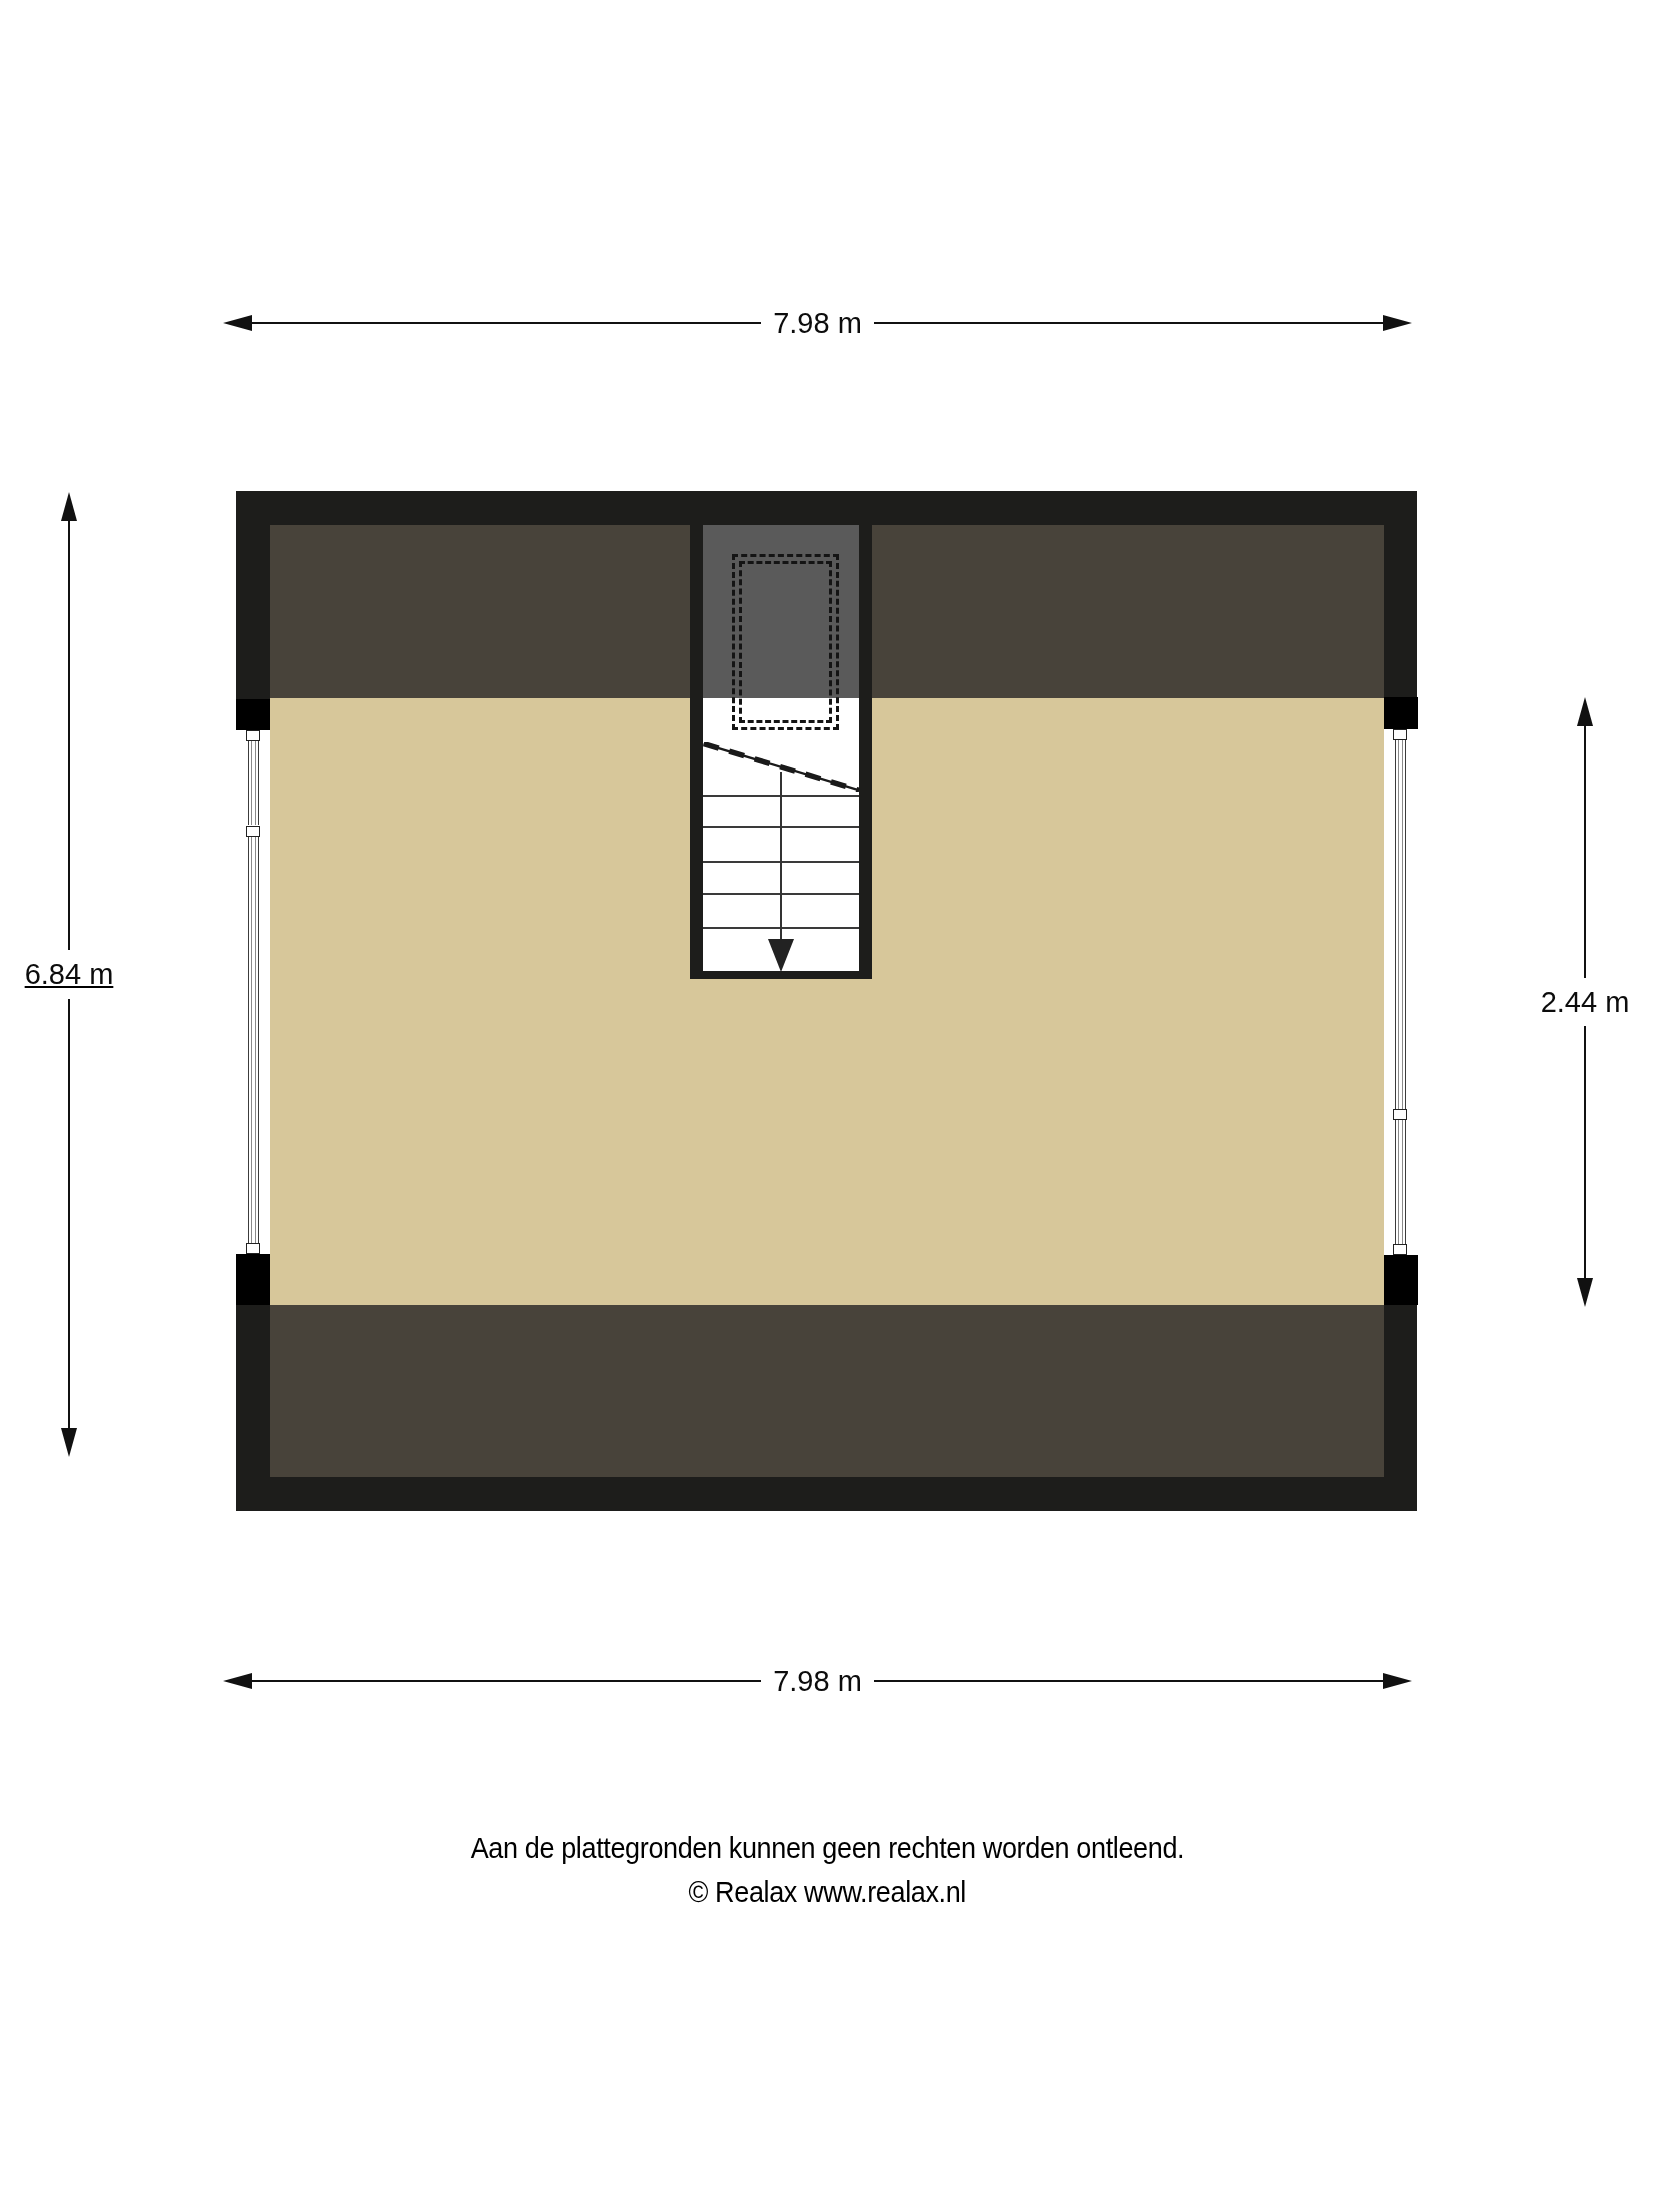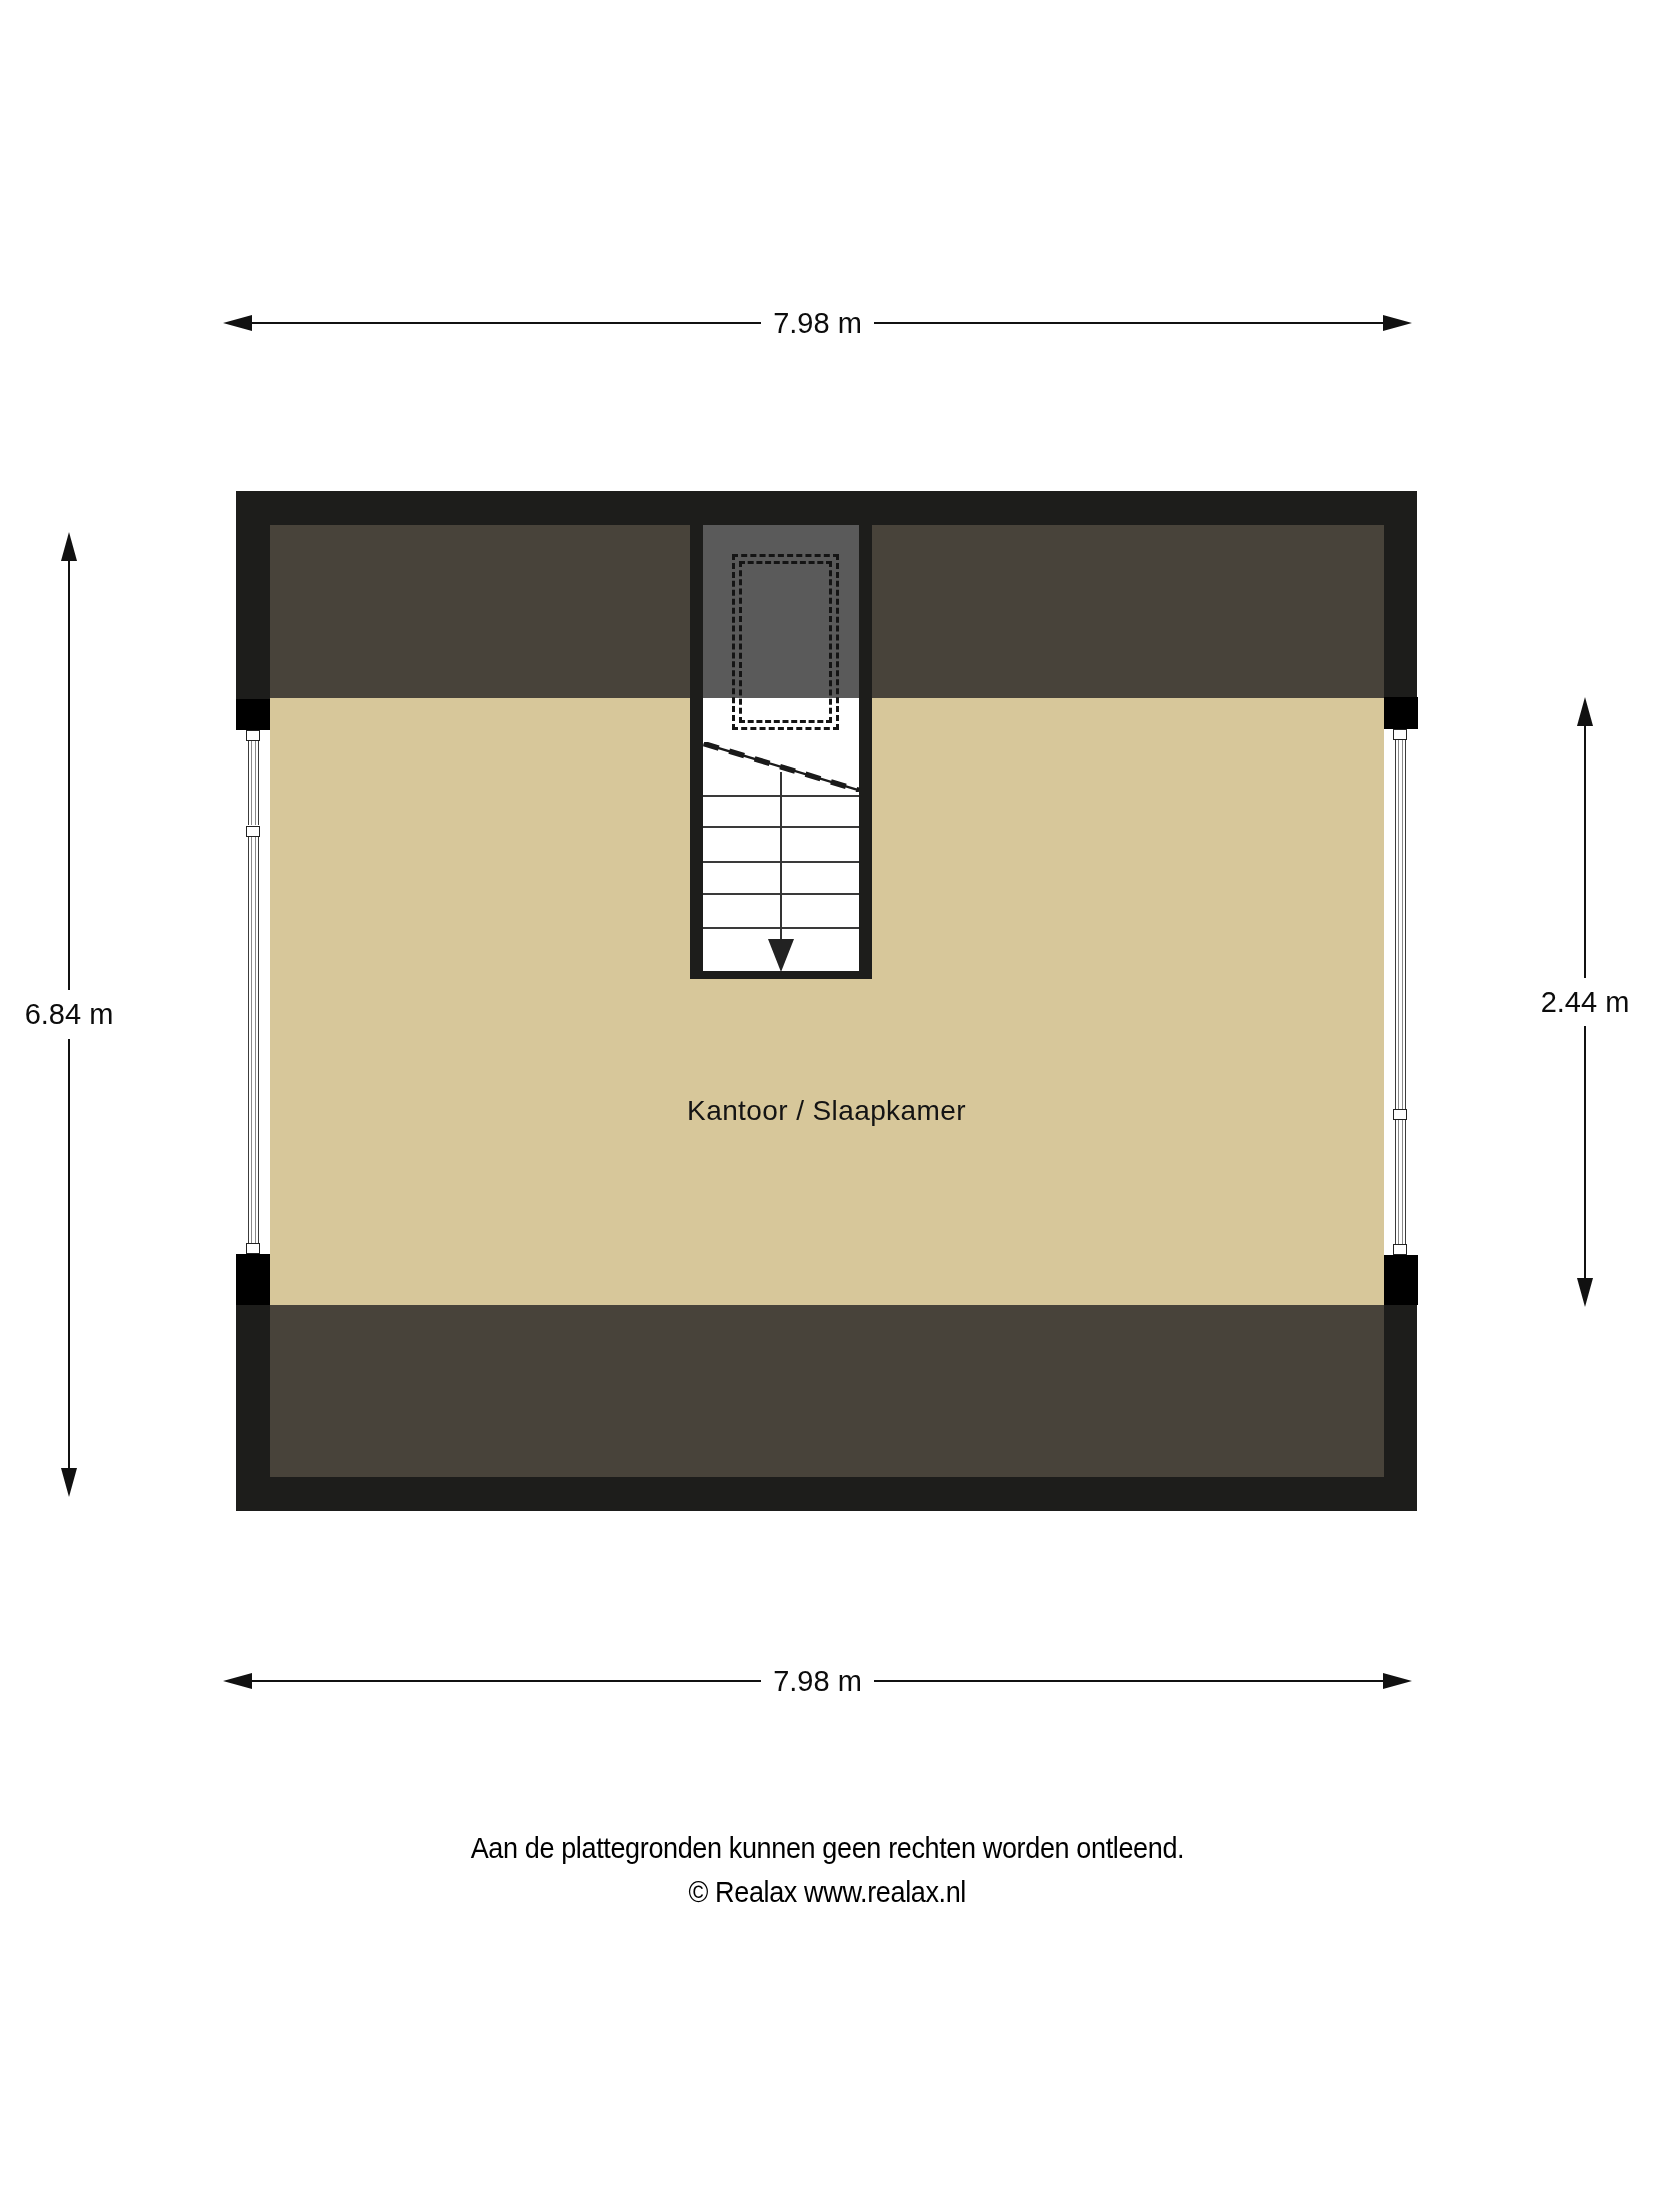--- a/index.html
+++ b/index.html
@@ -55,21 +55,21 @@
 <body>
 
 <div class="dim-h" style="left:223px; top:309px; width:1189px;">
   <span class="ah ah-left"></span>
   <span class="dline"></span>
   <span class="dim-label">7.98 m</span>
   <span class="dline"></span>
   <span class="ah ah-right"></span>
 </div>
 
-<div class="dim-v" style="left:14px; top:532px; height:965px;">
+<div class="dim-v" style="left:14px; top:492px; height:965px;text-decoration:underline;">
   <span class="ah ah-up"></span>
   <span class="dline"></span>
   <span class="dim-label">6.84 m</span>
   <span class="dline"></span>
   <span class="ah ah-down"></span>
 </div>
 
 <div class="dim-v" style="left:1530px; top:697px; height:610px;">
   <span class="ah ah-up"></span>
   <span class="dline"></span>
@@ -85,21 +85,20 @@
   <span class="dline"></span>
   <span class="ah ah-right"></span>
 </div>
 
 <div class="plan">
 
   <div class="zone" style="left:34px; top:207px; width:1114px; height:607px; background:var(--floor,#d7c79a);"></div>
   <div class="zone" style="left:34px; top:34px; width:1114px; height:173px; background:var(--attic,#48433a);"></div>
   <div class="zone" style="left:34px; top:814px; width:1114px; height:172px; background:var(--attic,#48433a);"></div>
 
-  <div class="room-label" style="top:604px;">Kantoor / Slaapkamer</div>
 
   <div class="stairwell">
     <div class="zone" style="left:12.6px; top:0; width:157px; height:173px; background:var(--stair-gray,#5a5a5a);"></div>
 
     <div class="vide">
       <div class="vide-in"></div>
     </div>
 
     <svg class="abs" style="left:12.6px; top:217px;" width="157" height="50" viewBox="0 0 199 64">
       <line x1="0" y1="2" x2="199" y2="62" stroke="#1a1a1a" stroke-width="3"></line>

